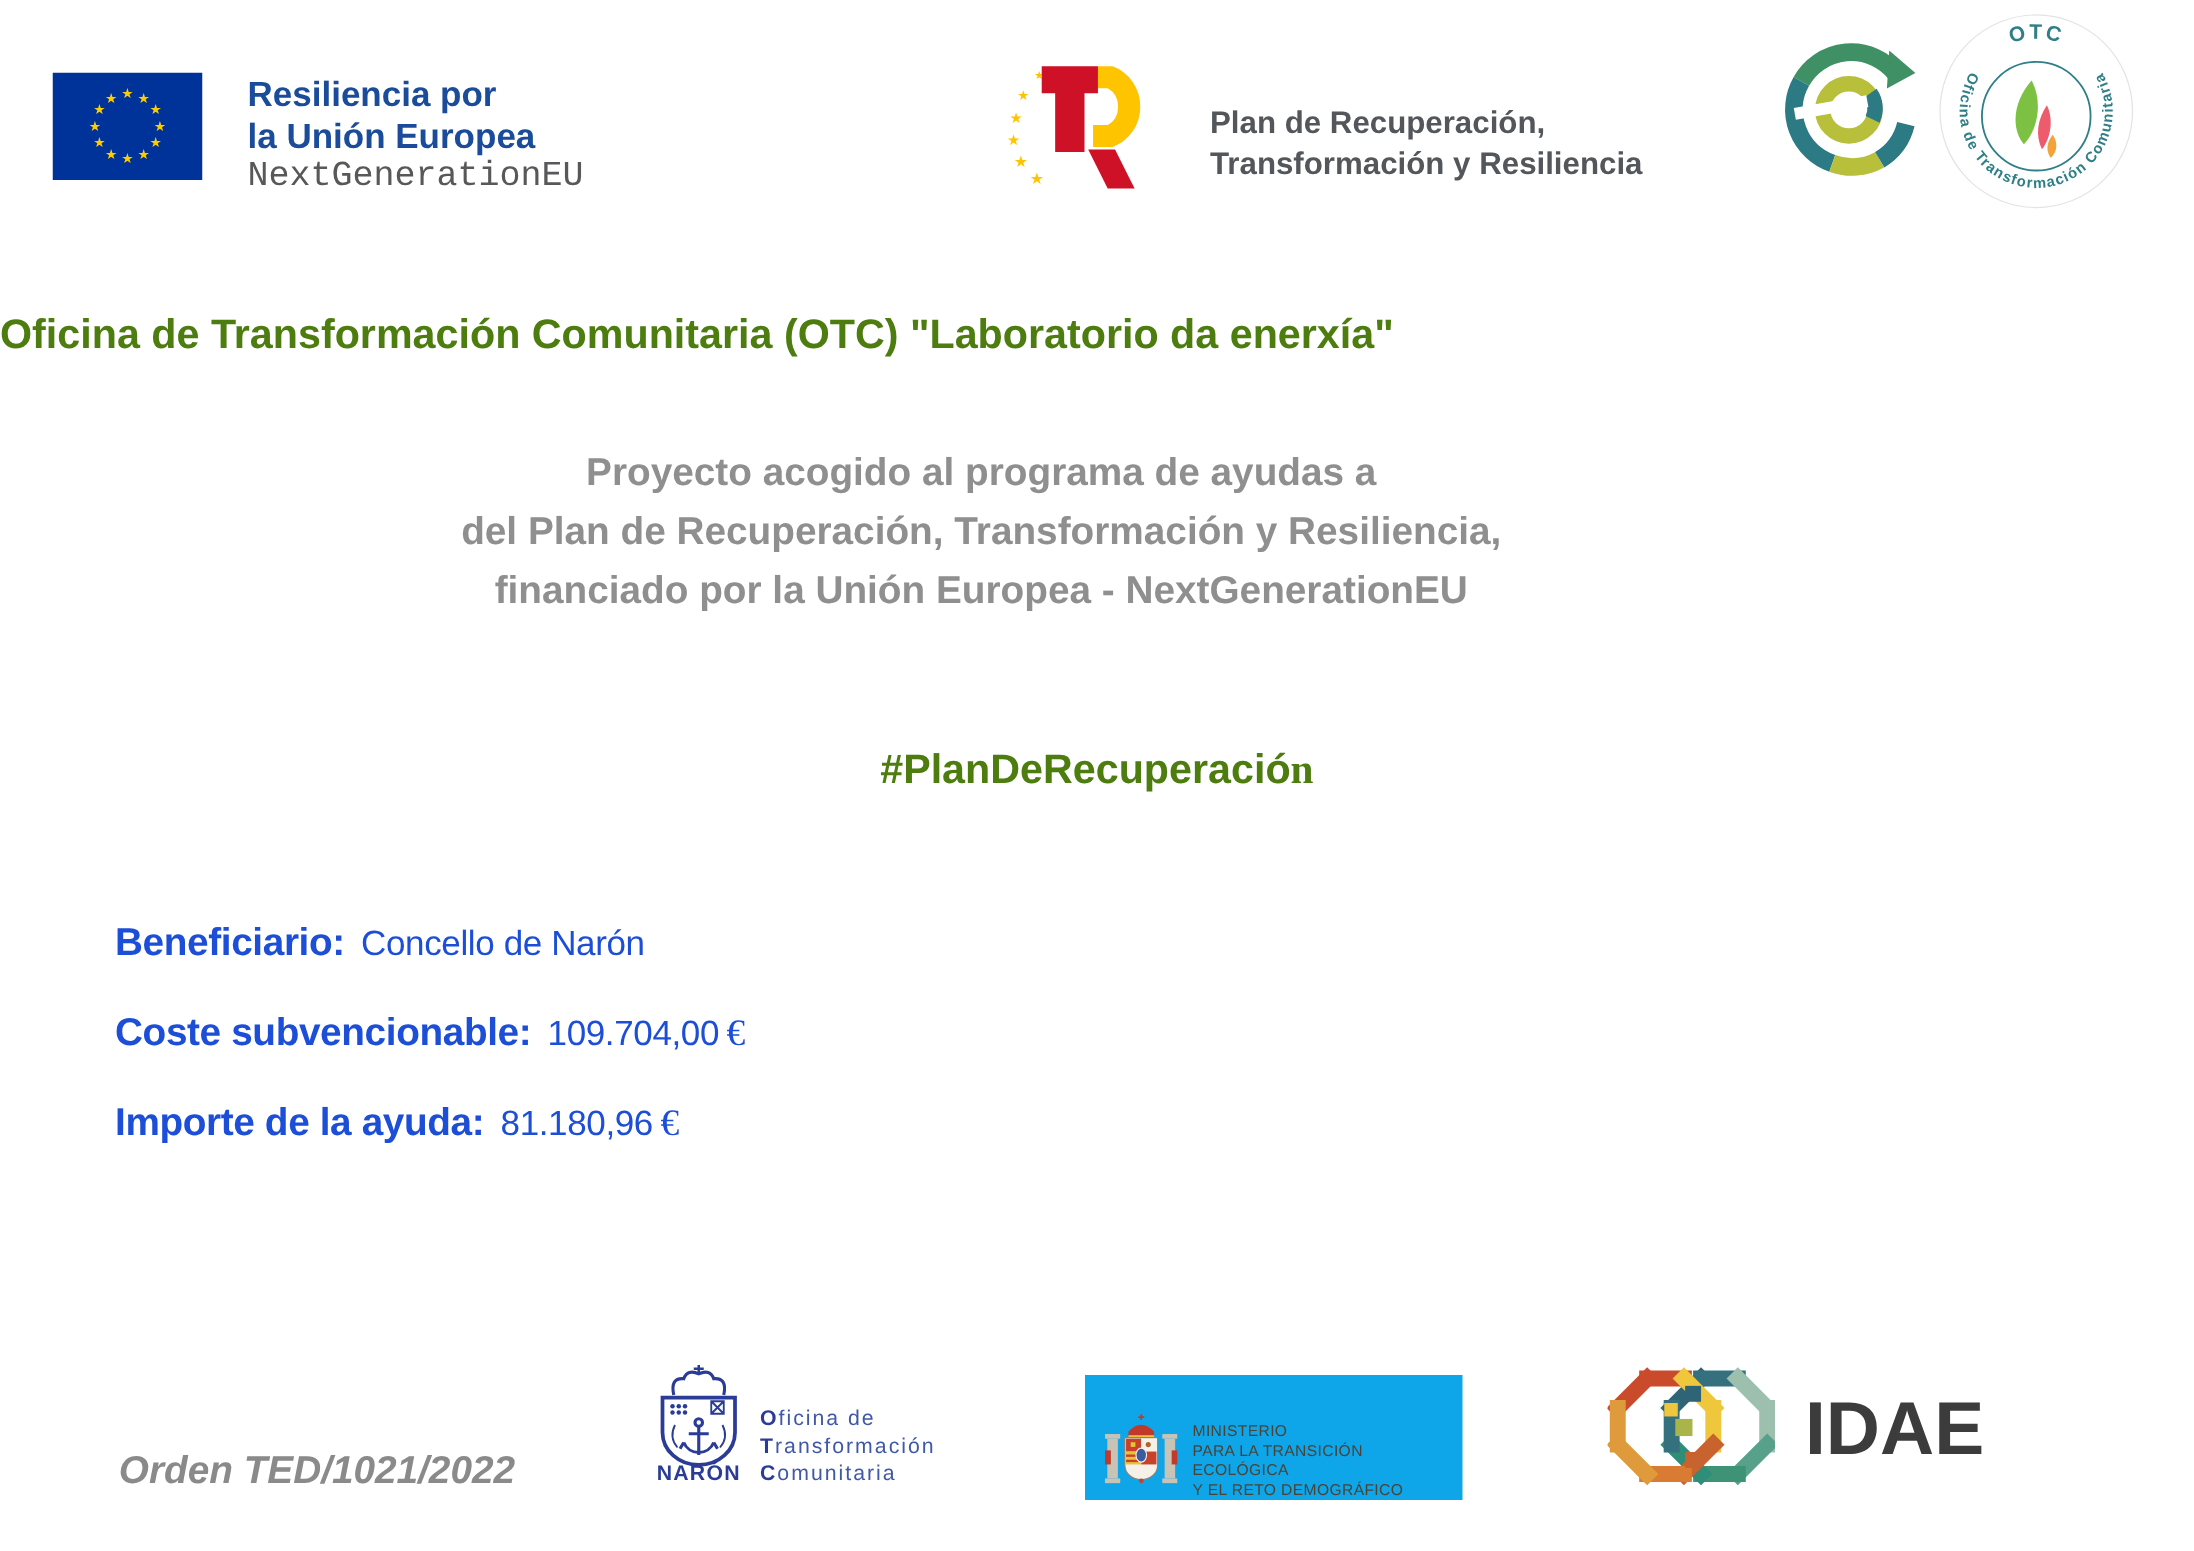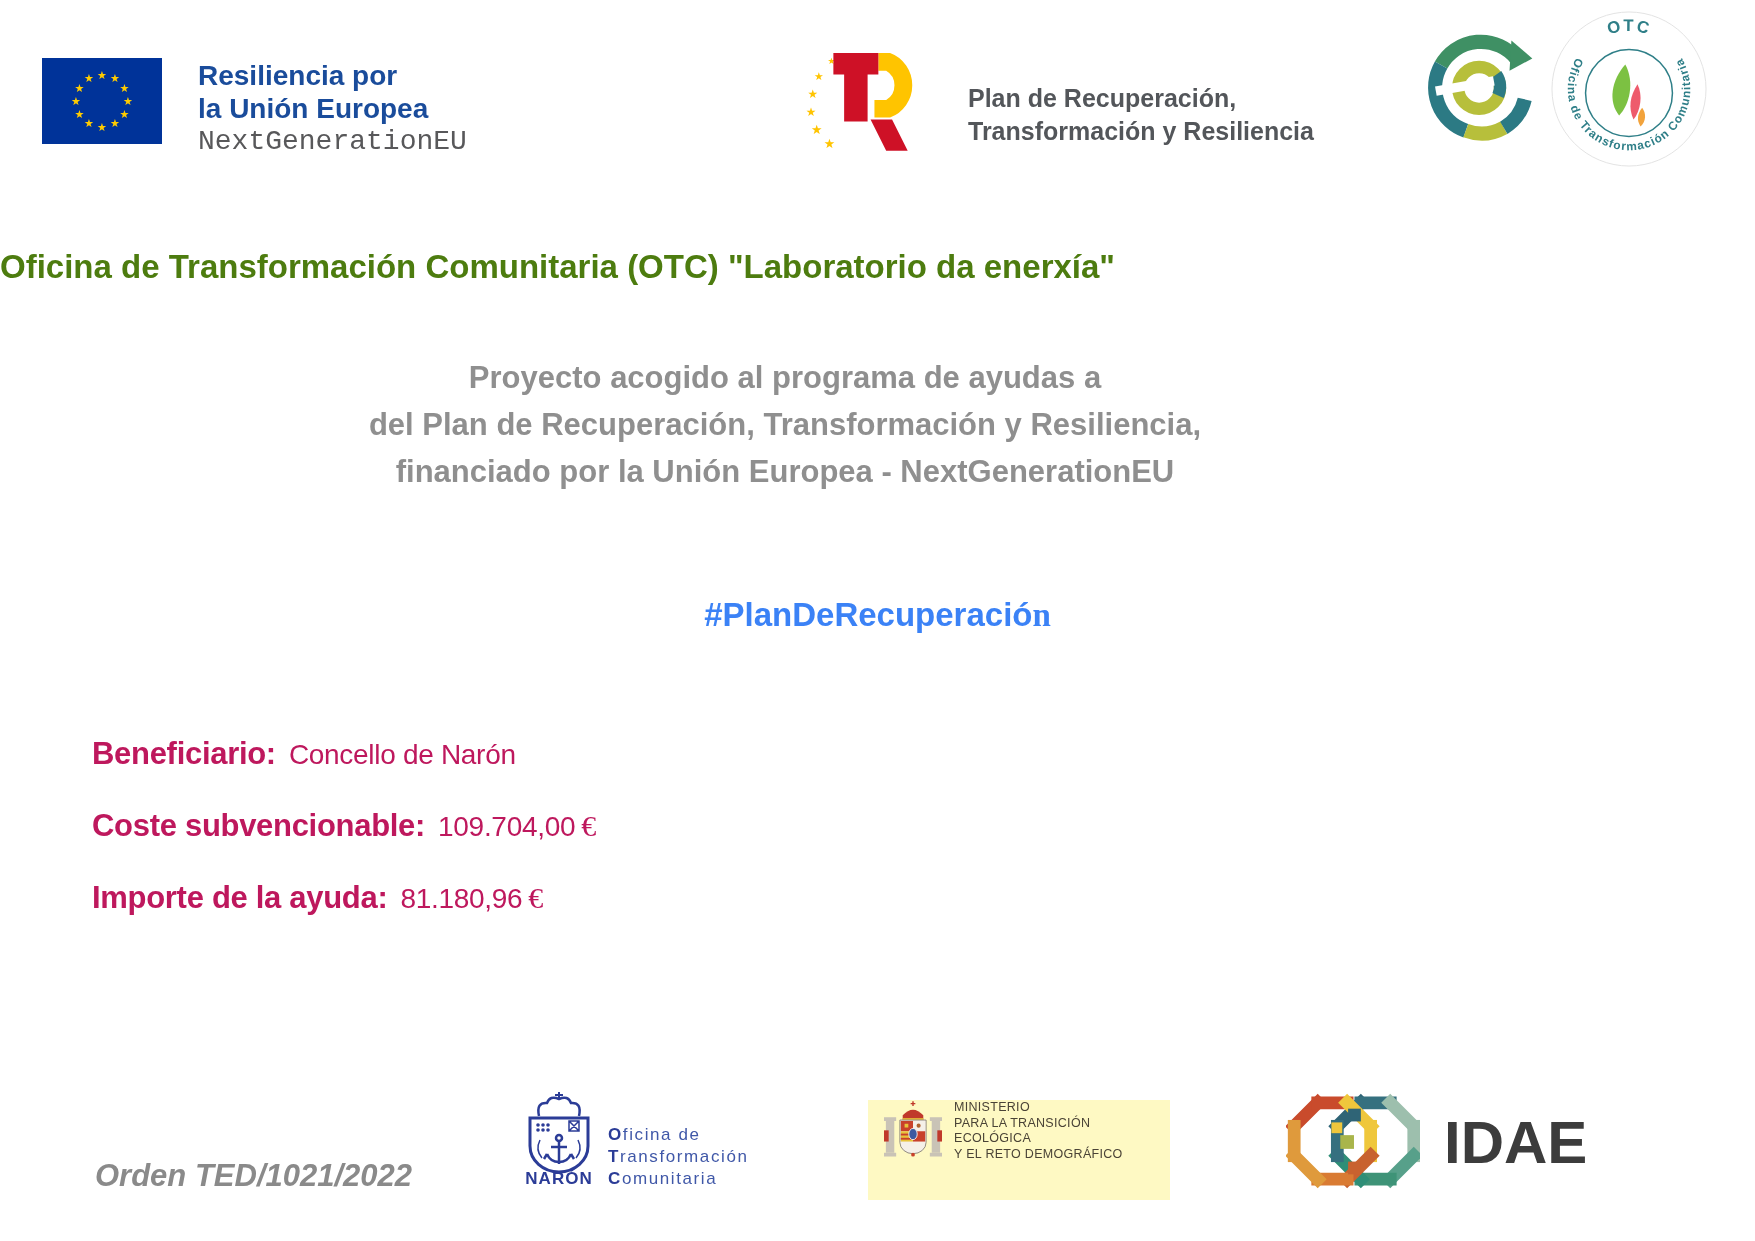--- a/index.html
+++ b/index.html
@@ -17,40 +17,40 @@
   .prtr-text{margin-left:30px;padding-top:38px;font-size:25px;font-weight:bold;
              color:#53565A;line-height:33px;}
 
   .e-logo{left:1424px;top:26px;}
   .otc-badge{left:1550px;top:10px;}
 
   
   .title{top:248px;left:0;width:1570px;font-size:33px;font-weight:bold;color:#4d7c0f;}
   .subtitle{top:354px;left:0;width:1570px;text-align:center;font-size:31px;font-weight:bold;
             color:#8F8F8F;line-height:47px;}
-  .hashtag{top:596px;left:0;width:1755px;text-align:center;font-size:33px;font-weight:bold;color:#3b82f6;}
+  .hashtag{top:596px;left:0;width:1755px;text-align:center;font-size:33px;font-weight:bold;color:#4d7c0f;}
   .hashtag .tail{font-family:"Liberation Serif",serif;}
 
-  .detail-row{left:92px;font-size:31px;color:#be185d;}
+  .detail-row{left:92px;font-size:31px;color:#1d4ed8;}
   .detail-row .lbl{font-weight:bold;letter-spacing:-0.3px;}
   .detail-row .val{font-size:28px;margin-left:13px;letter-spacing:-0.3px;}
   .detail-row .cur{font-family:"Liberation Serif",serif;font-size:30px;margin-left:6px;}
   .row-1{top:736px;} .row-2{top:808px;} .row-3{top:880px;}
   .component{left:98px;top:950px;font-size:32px;font-weight:bold;color:#000;letter-spacing:-0.3px;}
 
   
   .order-ref{left:95px;top:1158px;font-size:31px;font-weight:bold;font-style:italic;color:#8A8A8A;}
 
   .naron-block{left:522px;top:1090px;display:flex;}
   .naron-text{margin-left:12px;padding-top:34px;font-size:17px;line-height:22px;
               letter-spacing:1.6px;color:#4058A8;}
   .naron-text .initial{font-weight:bold;color:#2B3C97;}
 
-  .ministry-block{left:868px;top:1100px;width:302px;height:100px;background:#fef9c3;
-                  display:flex;align-items:flex-start;}
+  .ministry-block{left:868px;top:1100px;width:302px;height:100px;background:#0ea5e9;
+                  display:flex;align-items:flex-end;}
   .ministry-crest{margin-left:16px;flex:0 0 auto;}
   .ministry-text{margin-left:12px;font-size:12.5px;line-height:15.5px;letter-spacing:0.3px;color:#4A4336;}
 
   .idae-block{left:1286px;top:1093px;display:flex;align-items:center;justify-content:center;}
   .idae-label{margin-left:24px;font-size:60px;font-weight:bold;color:#3C3C3C;letter-spacing:0px;}
 
   .star{font-family:"DejaVu Sans",sans-serif;}
 </style>
 </head>
 <body>

